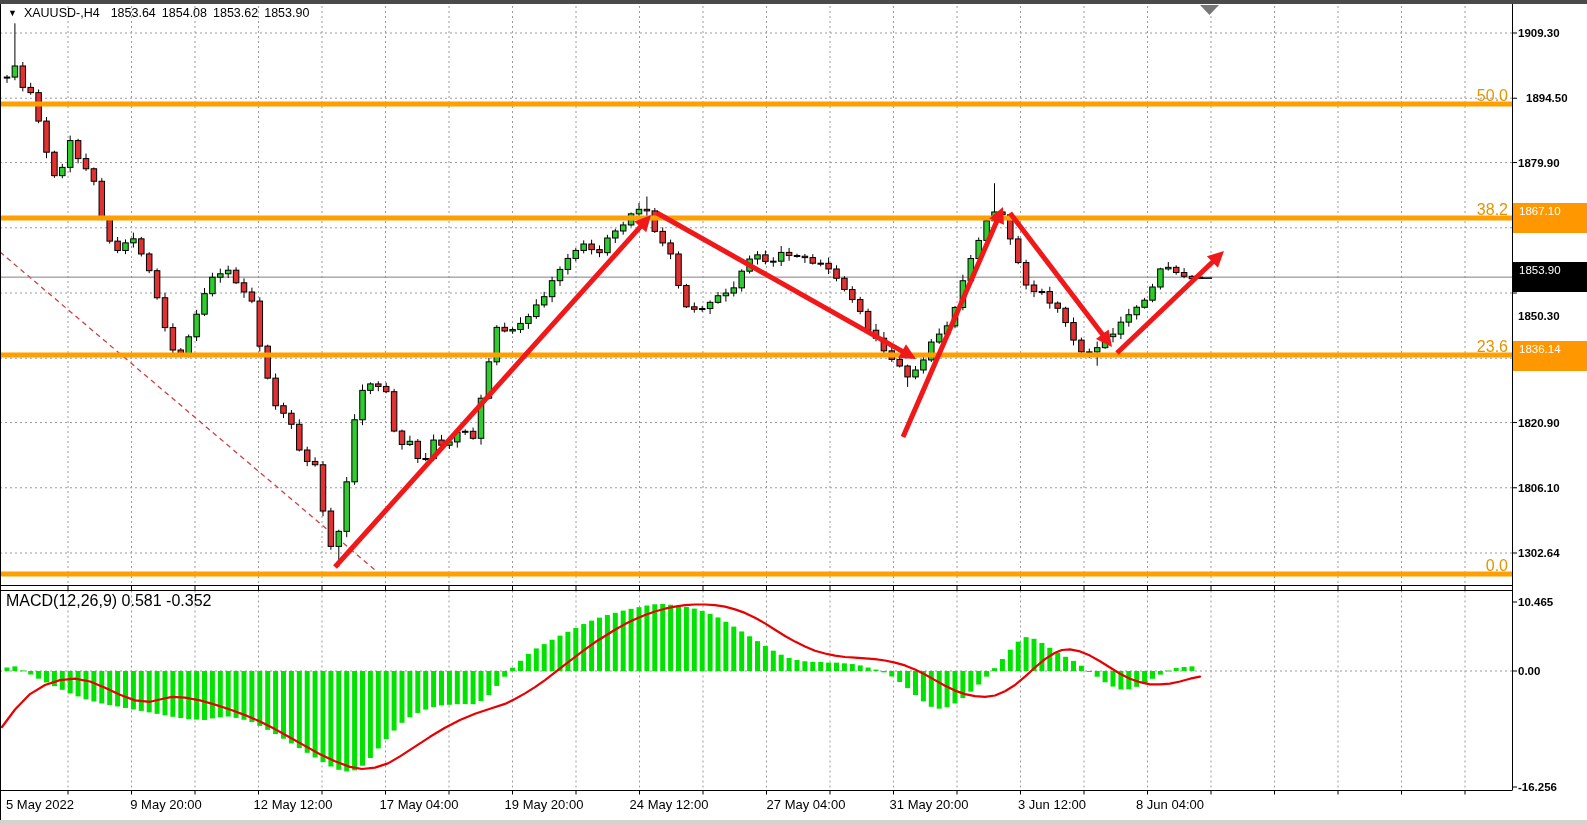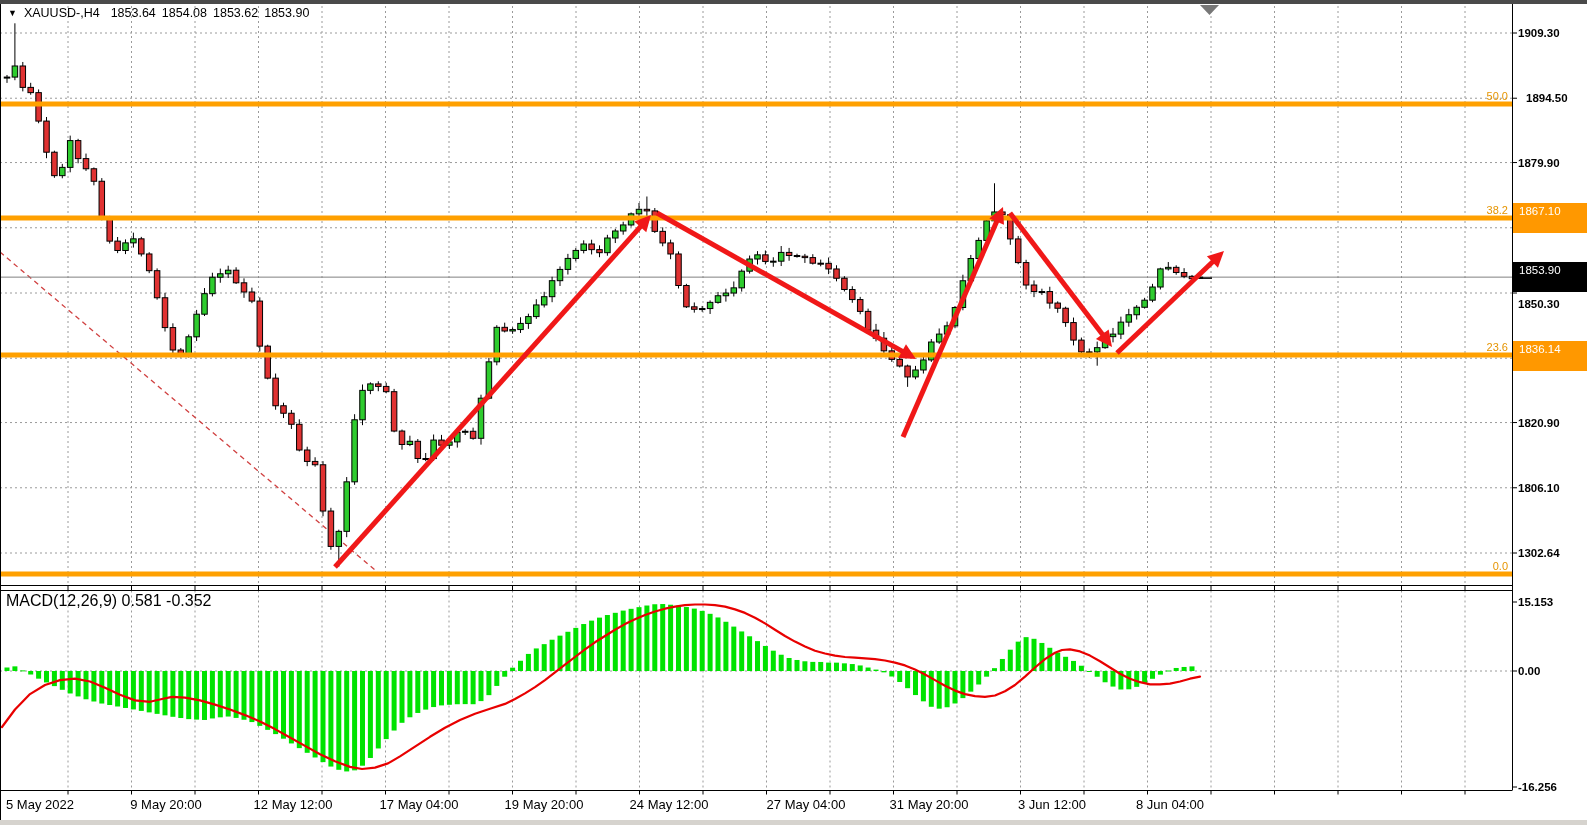--- a/index.html
+++ b/index.html
@@ -5,21 +5,21 @@
   html,body{margin:0;padding:0;background:#fff;}
   .screen{position:relative;width:1587px;height:825px;background:#ffffff;overflow:hidden;
           font-family:"Liberation Sans",sans-serif;}
   #chart-svg{position:absolute;left:0;top:0;}
   .hdr{position:absolute;left:8px;top:6px;font-size:12.5px;color:#000;display:flex;align-items:center;white-space:pre;z-index:5;}
   .hdr .tri{font-size:9px;margin-right:7px;}
   .hdr .sym{margin-right:11px;}
   .hdr .num{margin-right:6px;}
   .macd-lab{position:absolute;left:6px;top:592px;font-size:16px;color:#000;z-index:5;}
   .price-label{position:absolute;left:1518px;transform:translateY(-50%);font-size:11.5px;color:#000;z-index:4;font-weight:bold;}
-  .fib-label{position:absolute;right:79px;transform:translateY(-50%);font-size:11px;color:#e59400;z-index:4;margin-left:28px;}
+  .fib-label{position:absolute;right:79px;transform:translateY(-50%);font-size:16px;color:#e59400;z-index:4;margin-left:28px;}
   .date-label{position:absolute;top:797px;transform:translateX(-50%);font-size:13px;color:#000;white-space:nowrap;z-index:4;}
   .badge{position:absolute;left:1513px;width:74px;height:30px;transform:translateY(-50%);
          color:#fff;font-size:11.5px;line-height:17px;padding-left:6px;box-sizing:border-box;z-index:6;}
   .badge.orange{background:#ff9800;}
   .badge.black{background:#000;}
   .topstrip{position:absolute;left:0;top:0;width:1587px;height:4px;background:#4a4a4a;z-index:7;}
   .bottomstrip{position:absolute;left:0;top:820px;width:1587px;height:5px;background:#d6d3ce;z-index:7;}
 </style>
 </head>
 <body>
@@ -656,25 +656,25 @@
   <div class="macd-lab">MACD(12,26,9) 0.581 -0.352</div>
 
   <div class="badge orange" id="badge-fib-382" style="top: 218px;">1867.10</div>
   <div class="badge orange" id="badge-fib-236" style="top: 356px;">1836.14</div>
   <div class="badge black" id="badge-current" style="top: 277px;">1853.90</div>
 
   <div id="labels-root">
       <div class="price-label" style="top: 33px;">1909.30</div>
       <div class="price-label" style="top: 98.2203px; margin-left: 8px;">1894.50</div>
       <div class="price-label" style="top: 162.559px;">1879.90</div>
-      <div class="price-label" style="top: 276px; margin-top: 28px;">1850.30</div>
+      <div class="price-label" style="top: 288px; margin-top: 28px;">1850.30</div>
       <div class="price-label" style="top: 422.559px;">1820.90</div>
       <div class="price-label" style="top: 487.78px;">1806.10</div>
       <div class="price-label" style="top: 553px;">1302.64</div>
-      <div class="price-label" style="top: 602px;">15.153</div>
+      <div class="price-label" style="top: 602px;">10.465</div>
       <div class="price-label" style="top: 671px;">0.00</div>
       <div class="price-label" style="top: 787px;">-16.256</div>
       <div class="fib-label" style="top: 96px;">50.0</div>
       <div class="fib-label" style="top: 210px;">38.2</div>
       <div class="fib-label" style="top: 347px;">23.6</div>
       <div class="fib-label" style="top: 566px;">0.0</div>
       <div class="date-label" style="left: 40px;">5 May 2022</div>
       <div class="date-label" style="left: 166px;">9 May 20:00</div>
       <div class="date-label" style="left: 293px;">12 May 12:00</div>
       <div class="date-label" style="left: 419px;">17 May 04:00</div>

